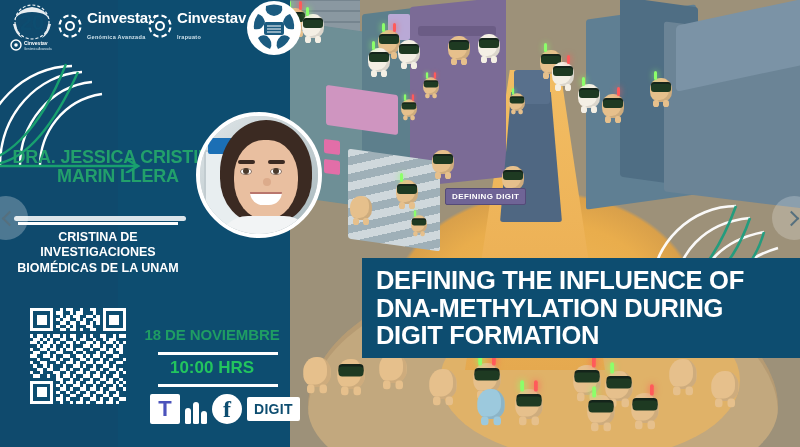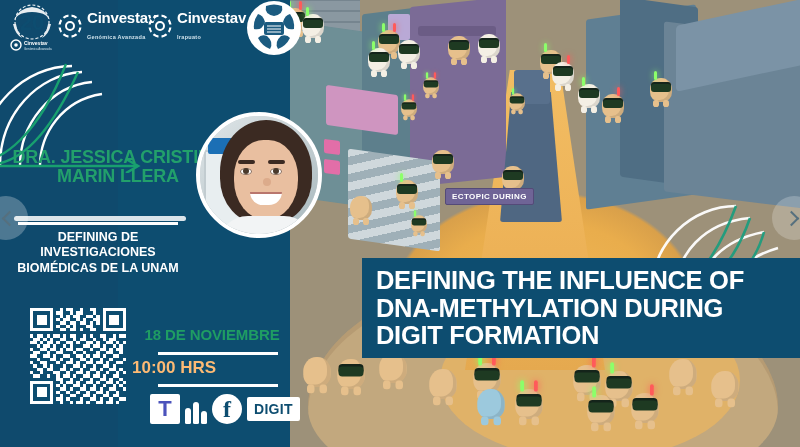--- a/index.html
+++ b/index.html
@@ -96,21 +96,21 @@
           color:#fff; font-size:12.5px; font-weight:bold; line-height:1.22; text-align:center; }
 
   .qr { position:absolute; left:30px; top:308px; width:96px; height:96px; z-index:8;
         background:#0d4d70; }
   .qr svg { display:block; }
 
   .date { position:absolute; left:132px; top:326px; width:160px; z-index:9;
         color:#1f9d63; font-size:15px; font-weight:bold; text-align:center; letter-spacing:-.1px; }
   .rule2 { position:absolute; left:158px; top:352px; width:120px; height:3px; background:#fff; z-index:9; }
   .time { position:absolute; left:132px; top:358px; width:160px; z-index:9;
-        color:#fdba74; font-size:17px; font-weight:bold; }
+        color:#22c55e; font-size:17px; font-weight:bold; text-align:center; }
   .rule3 { position:absolute; left:158px; top:384px; width:120px; height:3px; background:#fff; z-index:9; }
 
   .channels { position:absolute; left:150px; top:394px; z-index:9;
         display:flex; align-items:center; gap:5px; }
   .ch-teams { width:30px; height:30px; background:#fff; border-radius:2px;
         display:flex; align-items:center; justify-content:center; }
   .ch-teams .t { color:#4b53bc; font-size:22px; font-weight:bold; line-height:1; }
   .ch-ppl { width:22px; height:30px; display:flex; align-items:flex-end; gap:2px; }
   .ch-ppl i { display:block; width:8px; background:#fff; border-radius:4px 4px 2px 2px; }
   .ch-fb { width:30px; height:30px; border-radius:50%; background:#fff;
@@ -303,21 +303,21 @@
         <i class="glow a"></i>
         <i class="shades"></i>
       </div>
     <div class="bean lg" style="left:344px;top:396px">
         <i class="glow b"></i>
         <i class="shades"></i>
       </div>
     <div class="bean plain lg" style="left:382px;top:362px"></div>
     <div class="bean plain lg" style="left:424px;top:374px"></div>
 
-    <div class="sign">ECTOPIC DURING</div>
+    <div class="sign">DEFINING DIGIT</div>
   </div>
 
   <svg class="helix" style="left:640px;top:196px;width:160px;height:110px;z-index:11" viewBox="0 0 160 110">
     <g fill="none" stroke="#ffffff" stroke-width="2.6" opacity=".95">
       <path d="M10,104 C10,44 54,10 96,10"></path>
       <path d="M34,104 C34,56 66,26 110,22"></path>
       <path d="M58,104 C58,70 82,44 124,36"></path>
       <path d="M82,104 C82,84 104,62 138,52"></path>
     </g>
     <g fill="none" stroke="#1f9d7e" stroke-width="2.6" opacity=".95">
@@ -418,21 +418,21 @@
           <rect x="18" y="22" width="20" height="13" rx="2"></rect>
         </g>
         <g stroke="#ffffff" stroke-width="1.2">
           <path d="M21,26 h14 M21,29 h14 M21,32 h14"></path>
         </g>
       </svg>
     </div>
 
     <div class="speaker-name">DRA. JESSICA CRISTINA MARIN LLERA</div>
     <div class="rule"></div>
-    <div class="affil">DEFINING DE INVESTIGACIONES BIOMÉDICAS DE LA UNAM</div>
+    <div class="affil">CRISTINA DE INVESTIGACIONES BIOMÉDICAS DE LA UNAM</div>
 
     <div class="qr">
       <svg width="96" height="96" viewBox="0 0 29 29" shape-rendering="crispEdges">
         <rect width="29" height="29" fill="#0d4d70"></rect>
         <g fill="#ffffff">
           <rect x="0" y="0" width="7" height="7"></rect>
             <rect x="22" y="0" width="7" height="7"></rect>
             <rect x="0" y="22" width="7" height="7"></rect>
         </g>
         <g fill="#0d4d70">

